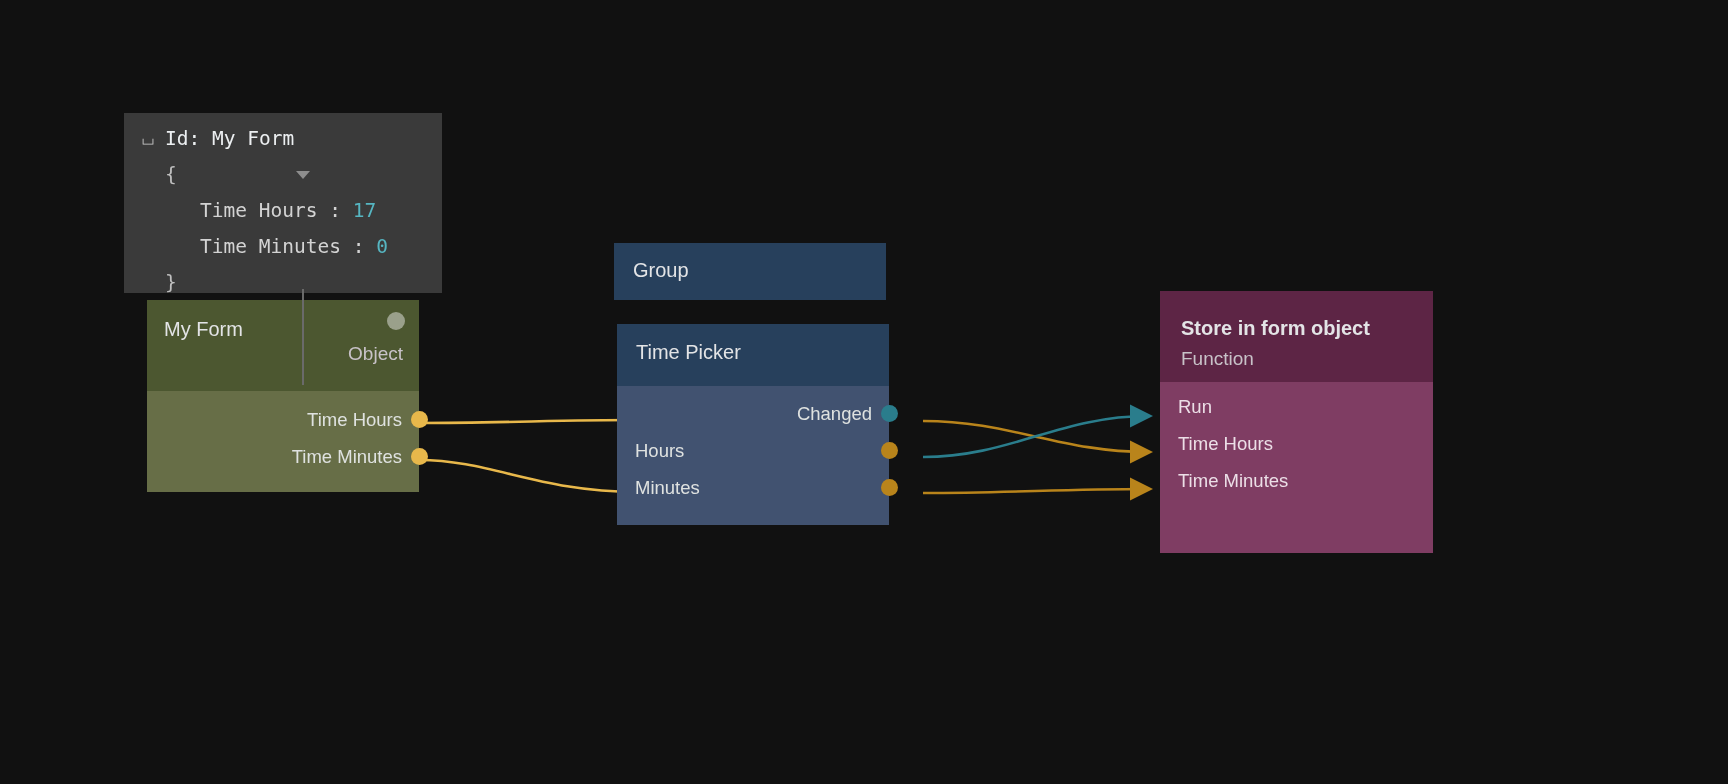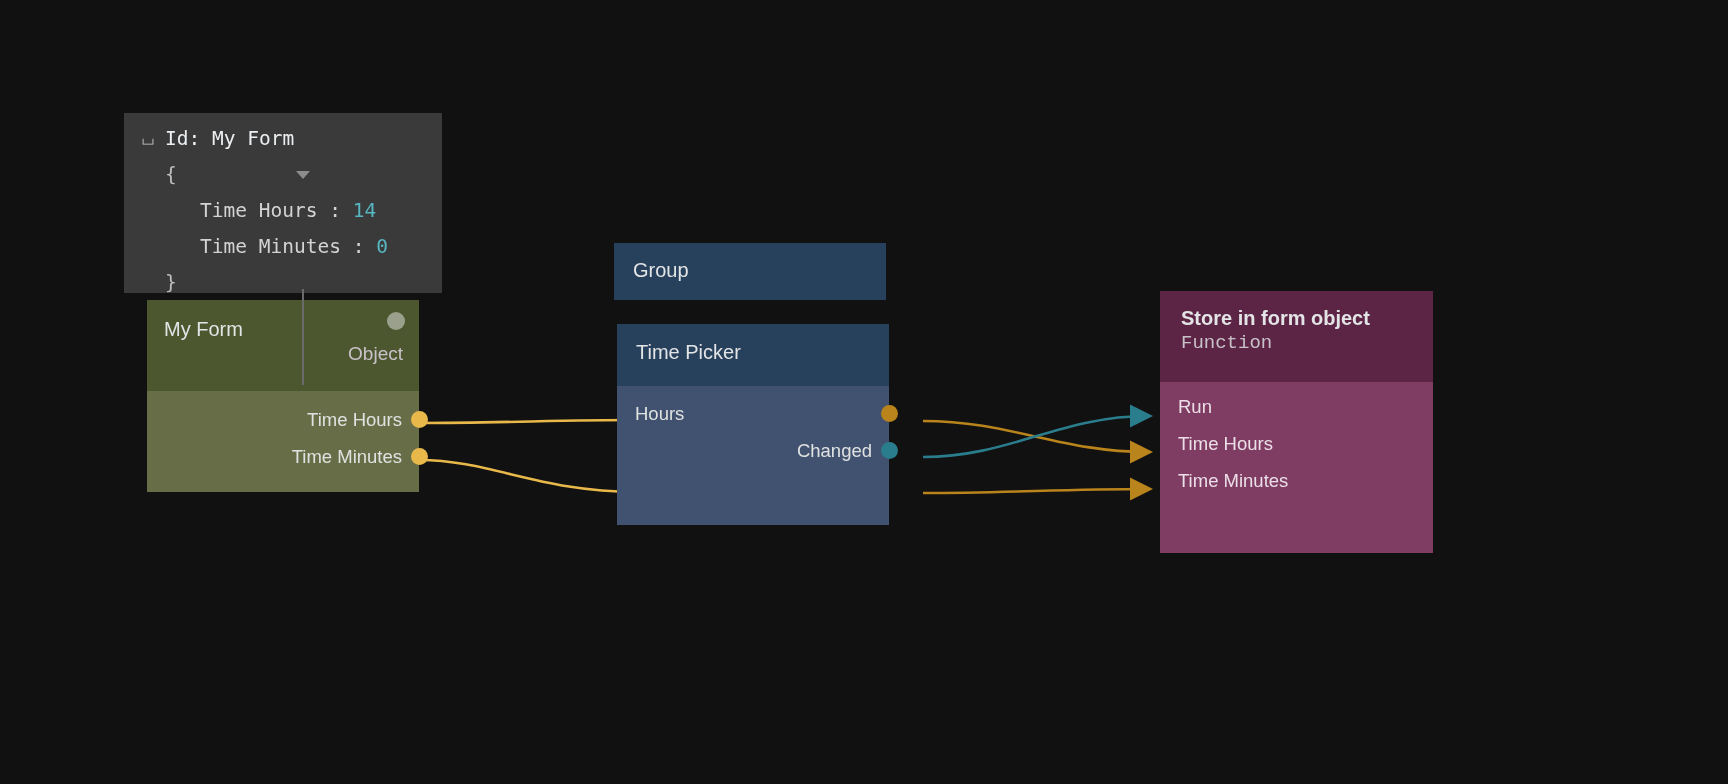--- a/index.html
+++ b/index.html
@@ -228,24 +228,24 @@
 
   
   #node-function {
     left: 1160px;
     top: 291px;
     width: 273px;
   }
   #node-function .node-header {
     background: #5d2545;
     height: 91px;
-    padding: 16px 16px 0 21px;
+    padding: 26px 16px 0 21px;
   }
   #node-function .node-title { font-size: 20px; font-weight: bold; }
-  #node-function .node-subtitle { font-size: 19px; margin-top: 2px; font-family: Liberation Mono, monospace; }
+  #node-function .node-subtitle { font-size: 19px; margin-top: 8px; }
   #node-function .node-body {
     background: #7f3d63;
     height: 171px;
     padding-top: 6px;
   }
   #node-function .port-label { color: #ecdfe7; }
 </style>
 </head>
 <body>
 
@@ -281,21 +281,21 @@
     </div>
 
     <div class="insp-row insp-indent1">
       <span class="caret"></span>
       <span class="insp-brace">{</span>
     </div>
 
     <div class="tree-line"></div>
 
     <div class="insp-row insp-indent2">
-      <span class="insp-key">Time Hours</span><span class="insp-punct">&nbsp;</span><span class="insp-punct">:</span><span class="insp-punct">&nbsp;</span><span class="insp-num">14</span>
+      <span class="insp-key">Time Hours</span><span class="insp-punct">&nbsp;</span><span class="insp-punct">:</span><span class="insp-punct">&nbsp;</span><span class="insp-num">17</span>
     </div>
 
     <div class="insp-row insp-indent2">
       <span class="insp-key">Time Minutes</span><span class="insp-punct">&nbsp;</span><span class="insp-punct">:</span><span class="insp-punct">&nbsp;</span><span class="insp-num">0</span>
     </div>
 
     <div class="insp-row insp-indent1">
       <span class="insp-brace">}</span>
     </div>
   </div>
@@ -326,30 +326,34 @@
 
   <div id="group-child-line"></div>
   <div id="group-child-nub"></div>
 
   <div class="node" id="node-timepicker">
     <div class="node-header">
       <div class="node-title">Time Picker</div>
     </div>
     <div class="node-body">
 
-      <div class="port-row in">
-        <span class="port-label">Hours</span>
-        <span class="port-dot right amber-dark"></span>
-      </div>
-
       <div class="port-row out">
         <span class="port-label">Changed</span>
         <span class="port-dot right teal"></span>
       </div>
 
+      <div class="port-row in">
+        <span class="port-label">Hours</span>
+        <span class="port-dot right amber-dark"></span>
+      </div>
+
+      <div class="port-row in">
+        <span class="port-label">Minutes</span>
+        <span class="port-dot right amber-dark"></span>
+      </div>
 
     </div>
   </div>
 
   <div class="node" id="node-function">
     <div class="node-header">
       <div class="node-title">Store in form object</div>
       <div class="node-subtitle">Function</div>
     </div>
     <div class="node-body">

